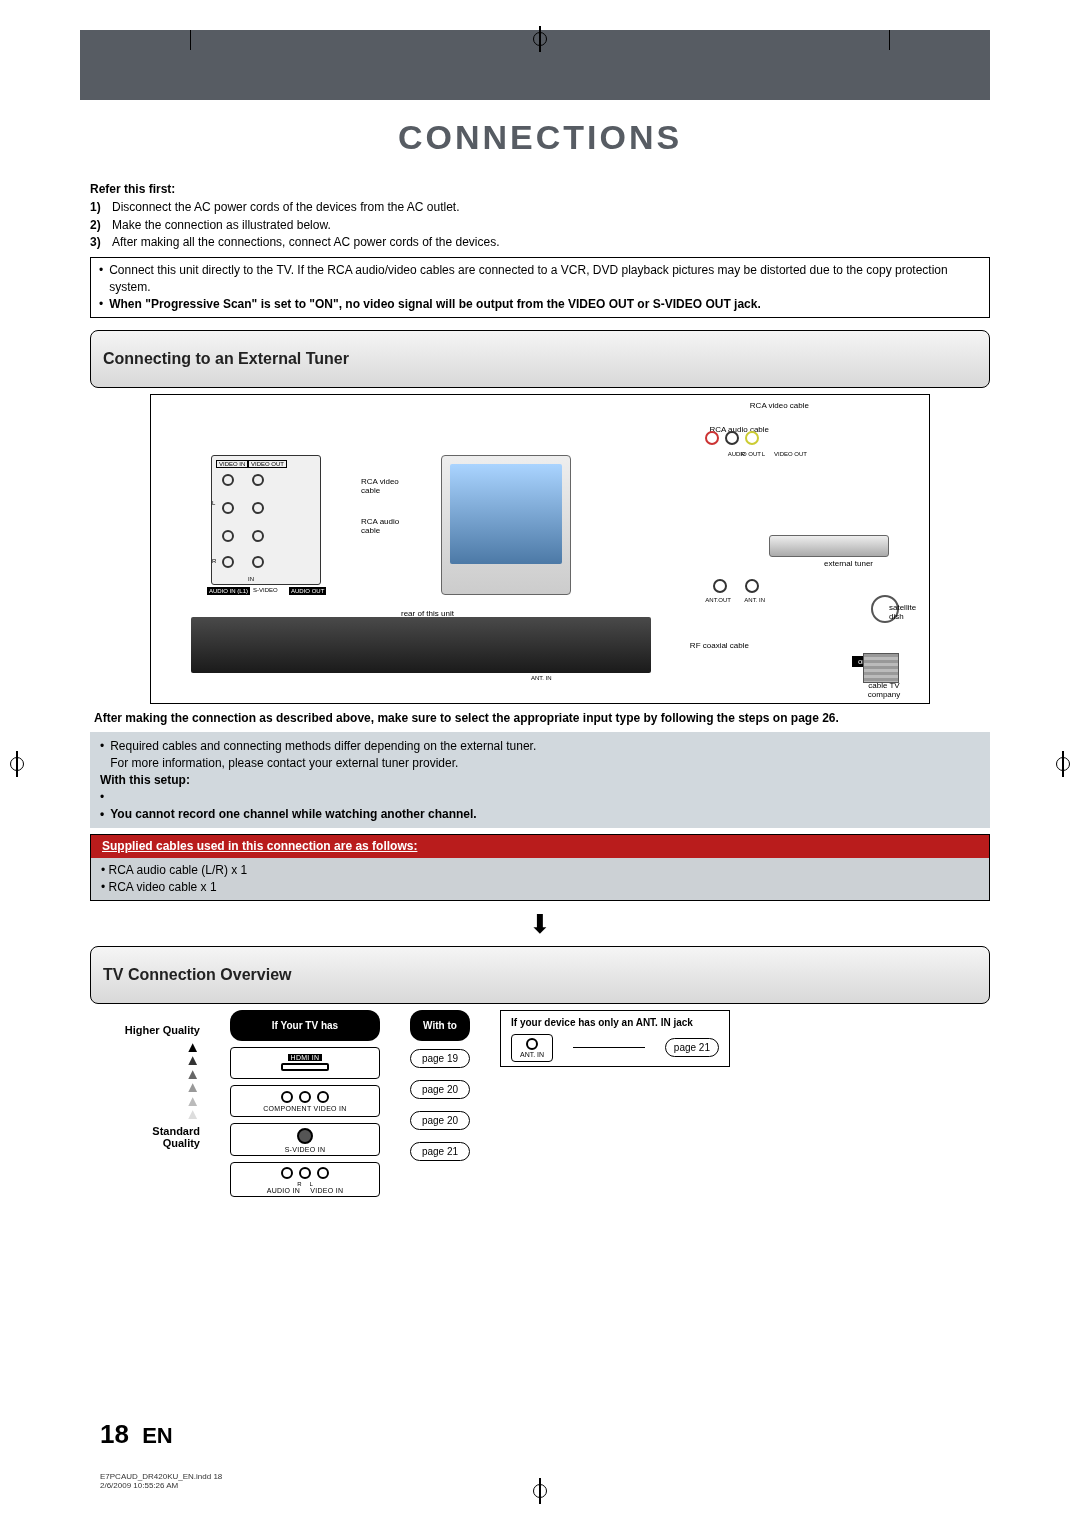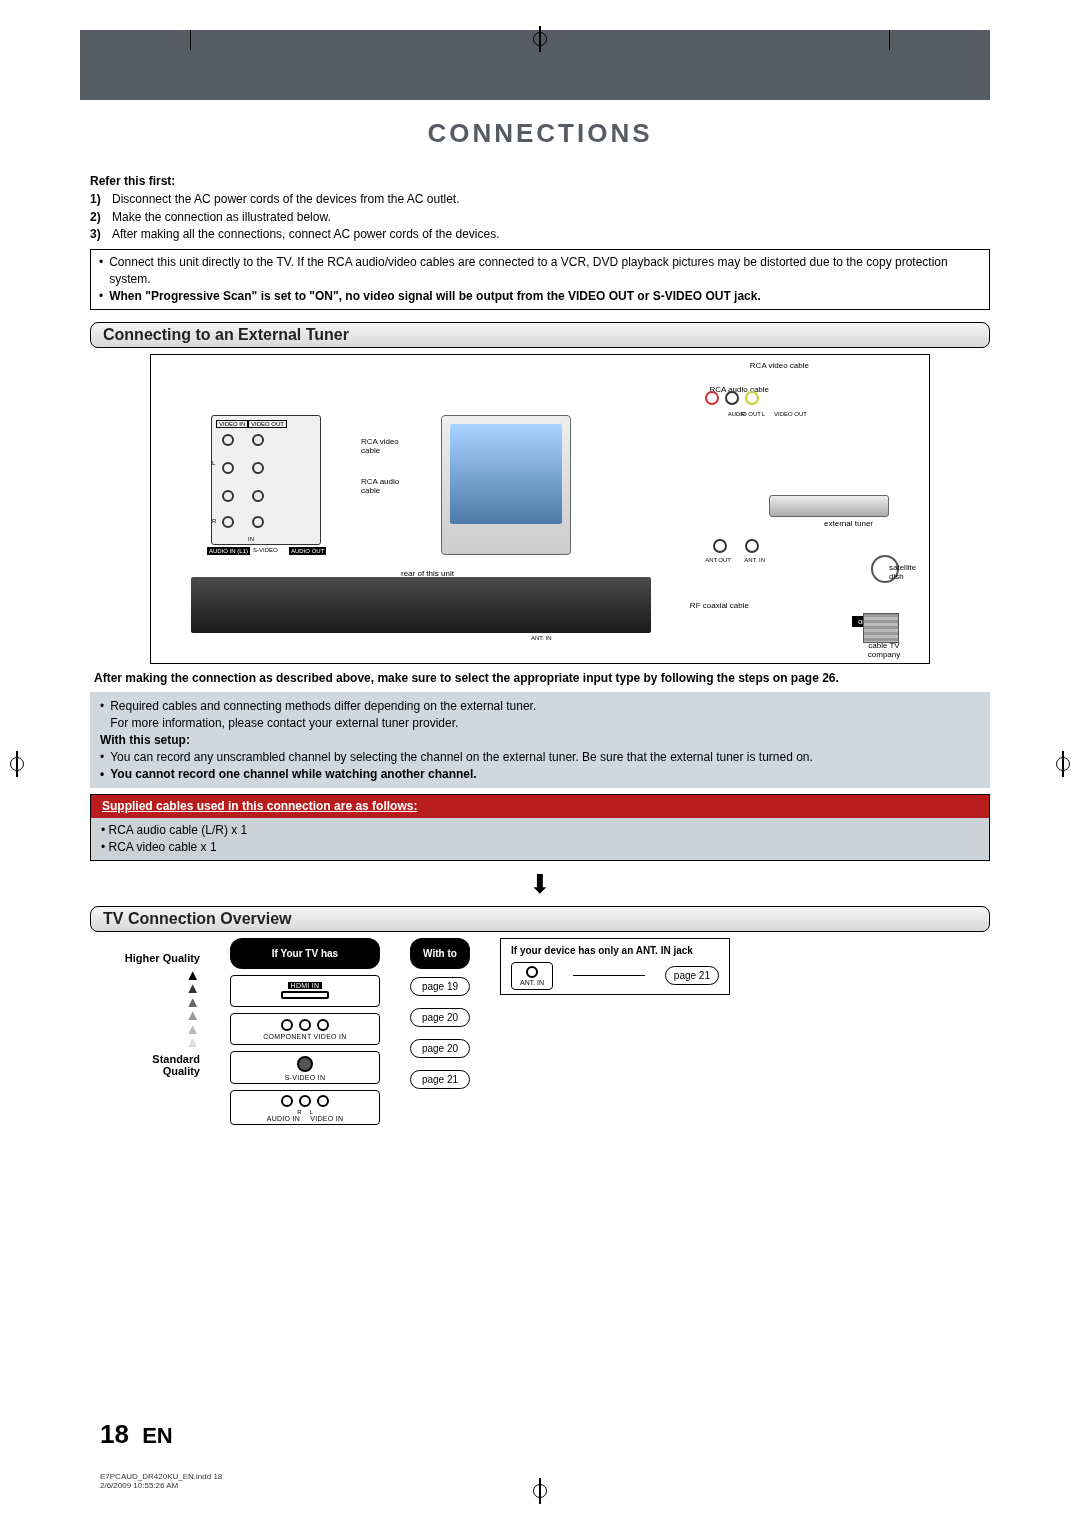--- a/index.html
+++ b/index.html
@@ -15,21 +15,21 @@
   }
   .page-title-bg {
     background: #575c63;
     height: 70px;
     margin: 0 0 4px -10px;
     padding-right: 20px;
   }
   .page-title {
     background: #fff;
     text-align: center;
-    font-size: 26px;
+    font-size: 34px;
     font-weight: bold;
     letter-spacing: 3px;
     color: #575c63;
     padding: 18px 0;
     margin-top: -4px;
   }
   .intro { margin: 6px 0 6px 0; line-height: 1.4; }
   .intro strong { font-weight: bold; }
   .intro .step-row { display:flex; gap:4px; margin:1px 0; }
   .intro .step-num { font-weight:bold; width:18px; flex-shrink:0; }
@@ -39,21 +39,21 @@
     margin: 4px 0 12px 0;
     line-height: 1.4;
   }
   .warn-box .bullet-row { display:flex; gap:6px; }
   .warn-box .bullet { flex-shrink:0; }
 
   .section-header {
     border: 1px solid #000;
     border-radius: 8px;
     background: linear-gradient(#f5f5f5,#d8d8d8);
-    padding: 3px 12px;
+    padding: 19px 12px;
     font-size: 16px;
     font-weight: bold;
     margin: 6px 0;
     color:#222;
   }
   .diagram-box {
     border: 1px solid #000;
     margin: 6px 60px;
     height: 310px;
     position: relative;
@@ -339,21 +339,20 @@
   <div class="bullet-row">
       <span>•</span>
     <div>
       <span>Required cables and connecting methods differ depending on the external tuner.</span><br>
       <span>For more information, please contact your external tuner provider.</span>
     </div>
   </div>
   <strong>With this setup:</strong>
   <div class="bullet-row">
       <span>•</span>
-    <span>You can record any unscrambled channel by selecting the channel on the external tuner. Be sure that the external tuner is turned on.</span>
     </div>
   <div class="bullet-row">
       <strong>•</strong>
     <strong>You cannot record one channel while watching another channel.</strong>
     </div>
 </div>
 
 <div class="supplied-box">
   <div class="hd">Supplied cables used in this connection are as follows:</div>
   <div class="bd">

